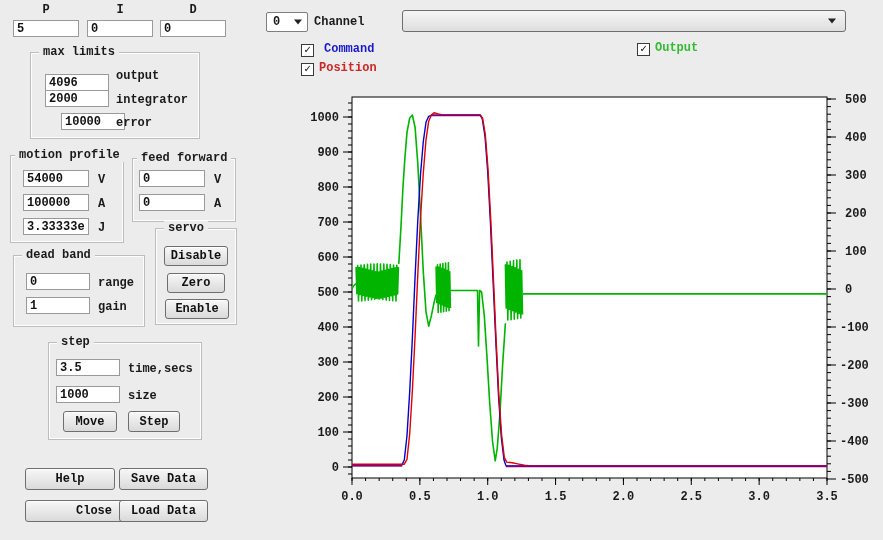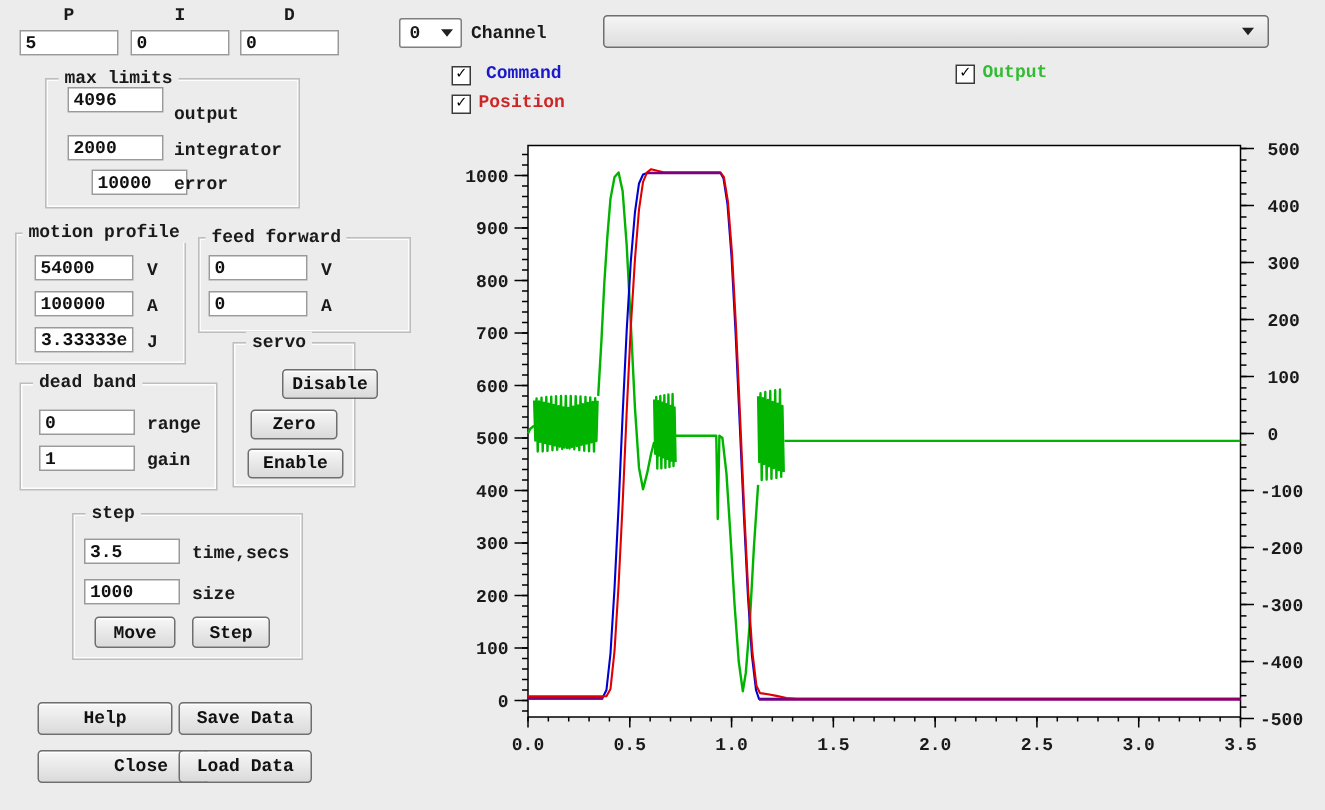--- a/index.html
+++ b/index.html
@@ -30,49 +30,49 @@
 
 <span class="lbl" style="left:13px;top:3px;width:66px;text-align:center;">P</span>
 <span class="lbl" style="left:87px;top:3px;width:66px;text-align:center;">I</span>
 <span class="lbl" style="left:160px;top:3px;width:66px;text-align:center;">D</span>
 <input class="tf" style="left: 13px; top: 20px; width: 66px;" value="5">
 <input class="tf" style="left: 87px; top: 20px; width: 66px;" value="0">
 <input class="tf" style="left: 160px; top: 20px; width: 66px;" value="0">
 
 <div class="group" style="left:30px;top:52px;width:168px;height:85px;">
   <span class="group-title">max limits</span>
-  <input class="tf" style="left: 14px; top: 5px; width: 64px;" value="4096">
+  <input class="tf" style="left: 14px; top: 21px; width: 64px;" value="4096">
   <span class="lbl" style="left:85px;top:16px;">output</span>
   <input class="tf" style="left: 14px; top: 37px; width: 64px;" value="2000">
   <span class="lbl" style="left:85px;top:40px;">integrator</span>
   <input class="tf" style="left: 14px; top: 60px; width: 64px; margin-left: 16px;" value="10000">
   <span class="lbl" style="left:85px;top:63px;">error</span>
 </div>
 
 <div class="group" style="left:10px;top:155px;width:112px;height:86px;">
   <span class="group-title" style="left:4px;">motion profile</span>
   <input class="tf" style="left: 12px; top: 14px; width: 66px;" value="54000">
   <span class="lbl" style="left:87px;top:17px;">V</span>
   <input class="tf" style="left: 12px; top: 38px; width: 66px;" value="100000">
   <span class="lbl" style="left:87px;top:41px;">A</span>
   <input class="tf" style="left: 12px; top: 62px; width: 66px;" value="3.33333e+">
   <span class="lbl" style="left:87px;top:65px;">J</span>
 </div>
 
-<div class="group" style="left:132px;top:158px;width:102px;height:62px;padding-left:38px;">
+<div class="group" style="left:132px;top:158px;width:102px;height:62px;">
   <span class="group-title" style="left:4px;">feed forward</span>
   <input class="tf" style="left: 6px; top: 11px; width: 66px;" value="0">
   <span class="lbl" style="left:81px;top:14px;">V</span>
   <input class="tf" style="left: 6px; top: 35px; width: 66px;" value="0">
   <span class="lbl" style="left:81px;top:38px;">A</span>
 </div>
 
 <div class="group" style="left:155px;top:228px;width:80px;height:95px;">
   <span class="group-title">servo</span>
-  <div class="btn" style="left:8px;top:17px;width:62px;height:18px;margin-left:24px;">Disable</div>
+  <div class="btn" style="left:8px;top:17px;width:62px;height:18px;">Disable</div>
   <div class="btn" style="left:11px;top:44px;width:56px;height:18px;">Zero</div>
   <div class="btn" style="left:9px;top:70px;width:62px;height:18px;">Enable</div>
 </div>
 
 <div class="group" style="left:13px;top:255px;width:130px;height:70px;">
   <span class="group-title">dead band</span>
   <input class="tf" style="left: 12px; top: 17px; width: 64px;" value="0">
   <span class="lbl" style="left:84px;top:20px;">range</span>
   <input class="tf" style="left: 12px; top: 41px; width: 64px;" value="1">
   <span class="lbl" style="left:84px;top:44px;">gain</span>

